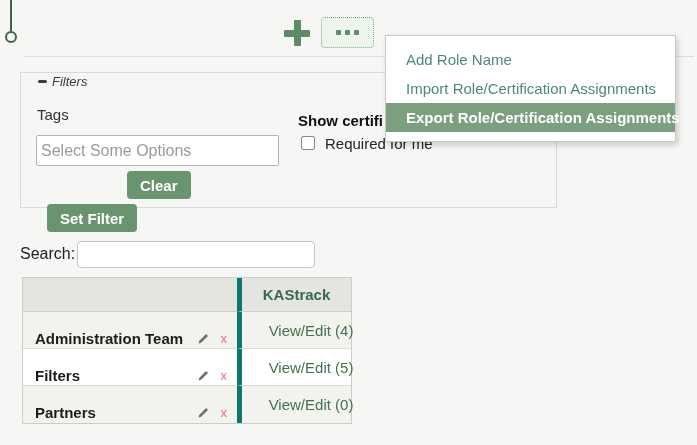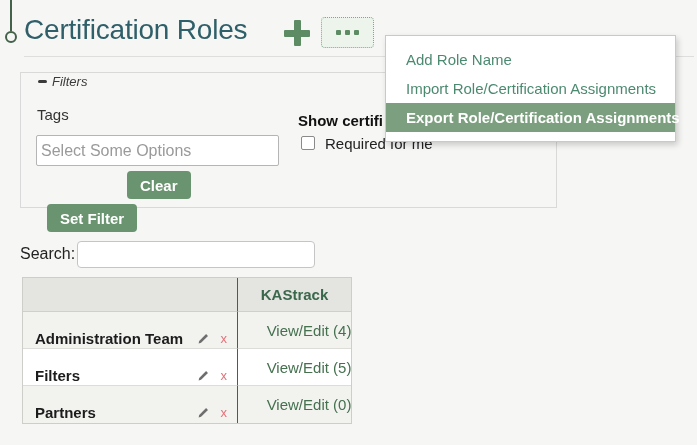--- a/index.html
+++ b/index.html
@@ -41,37 +41,36 @@
   
   .search-label { position:absolute; left:20px; top:245px; font-size:16px; color:#222; }
   .search-input { position:absolute; left:77px; top:241px; width:238px; height:27px; border:1px solid #c5c5c5; border-radius:4px; background:#fff; font-size:14px; padding:0 8px; font-family:"Liberation Sans",sans-serif; }
 
   
   .table { position:absolute; left:22px; top:277px; width:330px; border:1px solid #cdcdc9; display:grid; grid-template-columns:214px 114px; grid-auto-rows:auto; background:#fff; }
   .th { height:34px; background:#e4e4e0; display:flex; align-items:center; justify-content:center; border-bottom:1px solid #cfcfcb; font-size:15px; font-weight:700; color:#3a684c; }
   .td { height:37px; display:flex; align-items:center; border-bottom:1px solid #dcdcd8; background:#fff; font-size:15px; }
   .td.stripe, .th.col2, .td.col2 { }
   .td.stripe { background:#f2f2ef; }
-  .col2 { border-left:1px solid #0f766e; }
+  .col2 { border-left:5px solid #0f766e; }
   .last { border-bottom:none; }
   .name-cell { padding:16px 10px 0 12px; }
   .role-name { font-weight:700; color:#1c1c1c; flex:1; white-space:nowrap; overflow:hidden; }
   .pencil { display:flex; align-items:center; margin-left:6px; cursor:pointer; }
   .delete { color:#e2737a; font-size:13px; margin-left:11px; cursor:pointer; line-height:1; }
   .link-cell { justify-content:center;padding-left:29px; }
   .view-edit { color:#45714f; cursor:pointer; white-space:nowrap; }
 </style>
 </head>
 <body>
 
 <div class="page">
 
   <div class="tl-line"></div>
   <div class="tl-circle"></div>
-  <h1 class="title">Certification Roles</h1>
   <span class="plus"></span>
   <button class="ellipsis">
     <span class="dots">
         <i></i>
         <i></i>
         <i></i>
       </span>
   </button>
   <div class="divider"></div>
 

